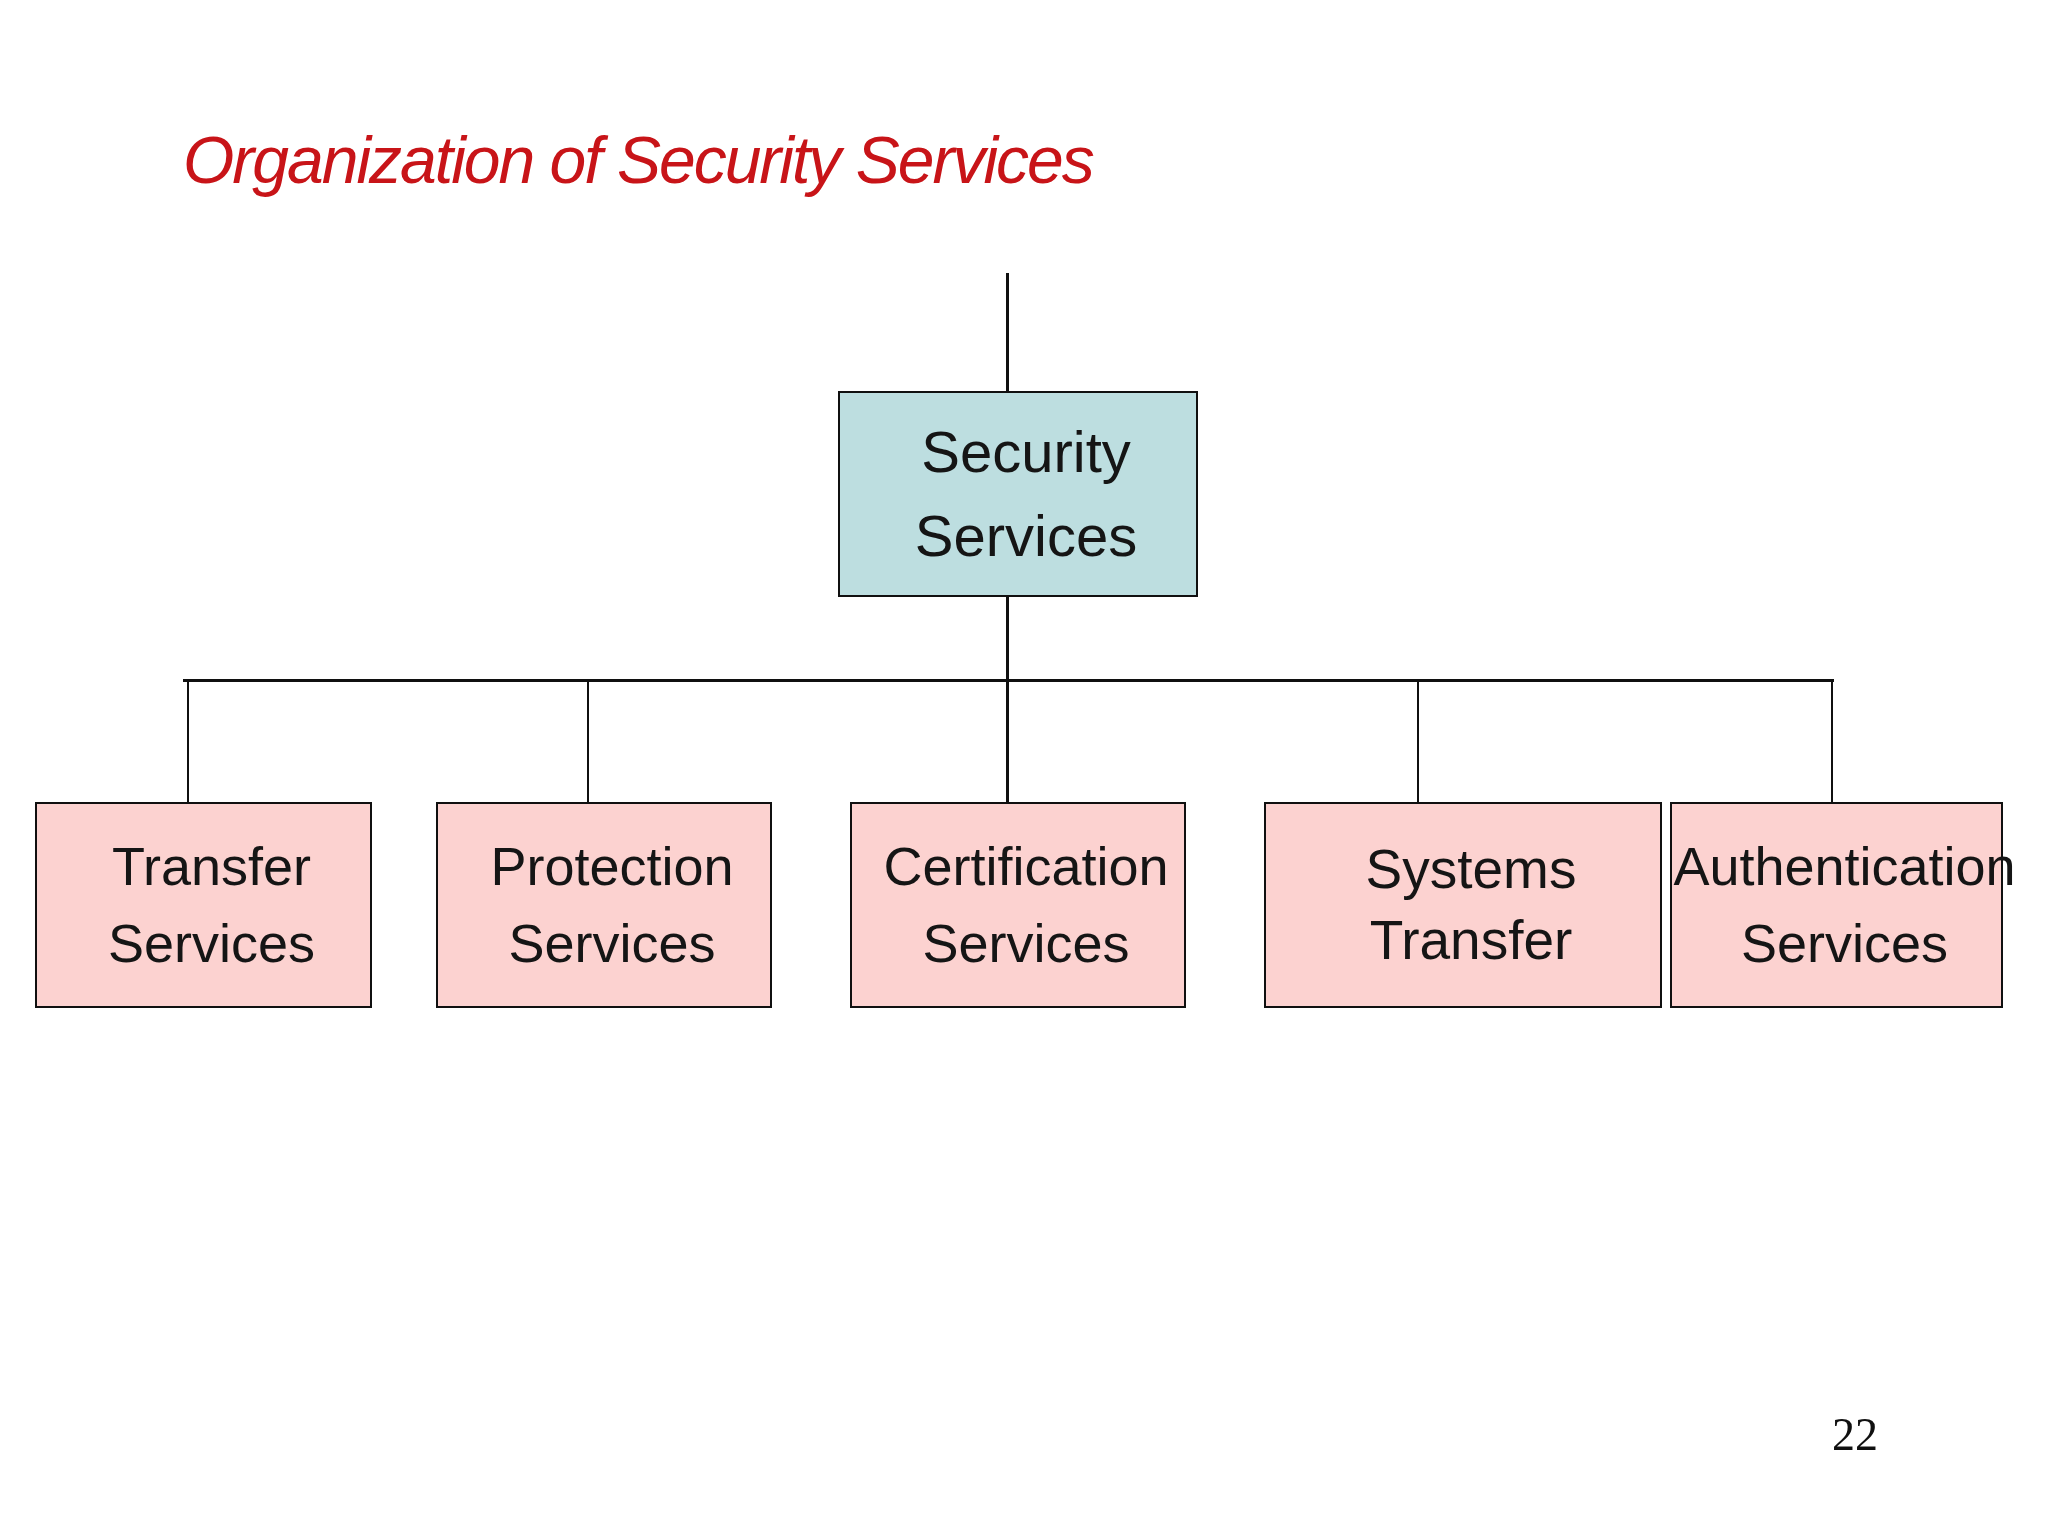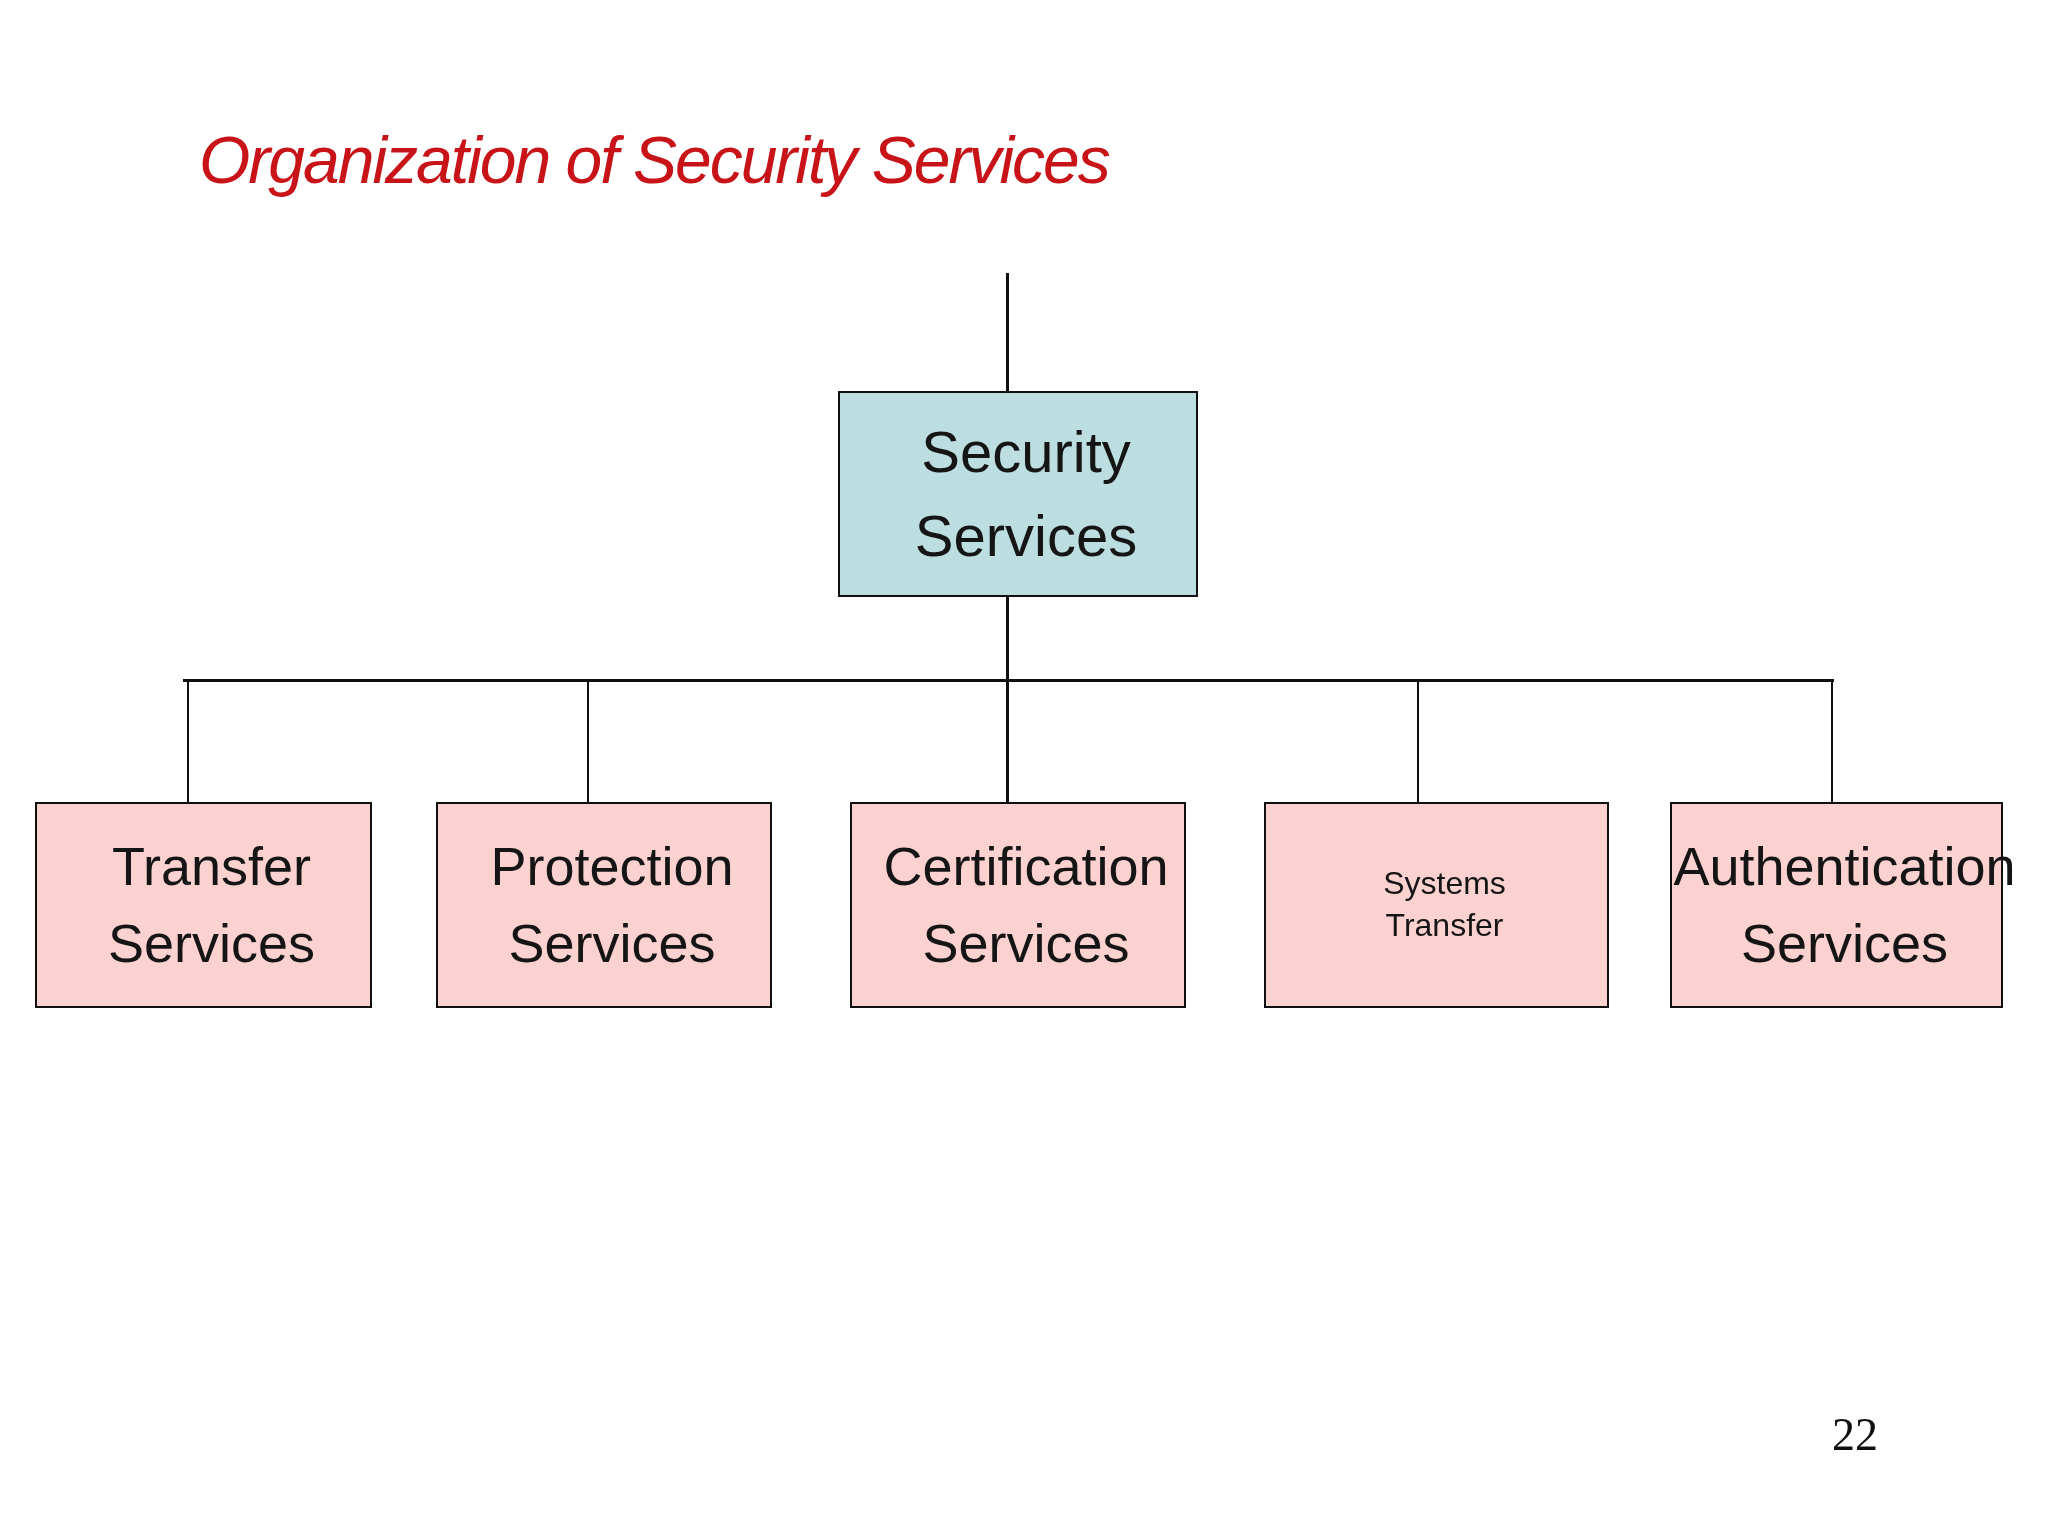--- a/index.html
+++ b/index.html
@@ -10,21 +10,21 @@
   #stage {
     position: relative;
     width: 2048px;
     height: 1536px;
     background: #ffffff;
     overflow: hidden;
     font-family: "Liberation Sans", sans-serif;
   }
   .slide-title {
     position: absolute;
-    left: 199px;
+    left: 183px;
     top: 122px;
     font-size: 66px;
     font-style: italic;
     font-weight: 500;
     letter-spacing: -2px;
     color: var(--title-red, #c81418);
     white-space: nowrap;
   }
   .node {
     position: absolute;
@@ -51,21 +51,21 @@
     top: 802px;
     height: 206px;
     background: var(--child-fill, #fcd2d0);
     font-size: 54px;
     line-height: 1.42;
   }
   .child-node .line { white-space: nowrap; }
   #child-transfer      { left: 22px;   width: 337px; margin-left: 13px; }
   #child-protection    { left: 436px;  width: 336px; }
   #child-certification { left: 850px;  width: 336px; }
-  #child-systems       { left: 1264px; width: 345px; font-size: 32px; line-height: 1.3; }
+  #child-systems       { left: 1264px; width: 398px; font-size: 55px; line-height: 1.3; }
   #child-authentication{ left: 1670px; width: 333px; }
   .connector {
     position: absolute;
     background: var(--line-color, #101010);
   }
   .v-line { width: 3px; }
   .h-line { height: 3px; }
   #line-top        { left: 1006px; top: 273px; height: 119px; }
   #line-root-down  { left: 1006px; top: 597px; height: 206px; }
   #line-horizontal { left: 183px;  top: 679px; width: 1651px; }

